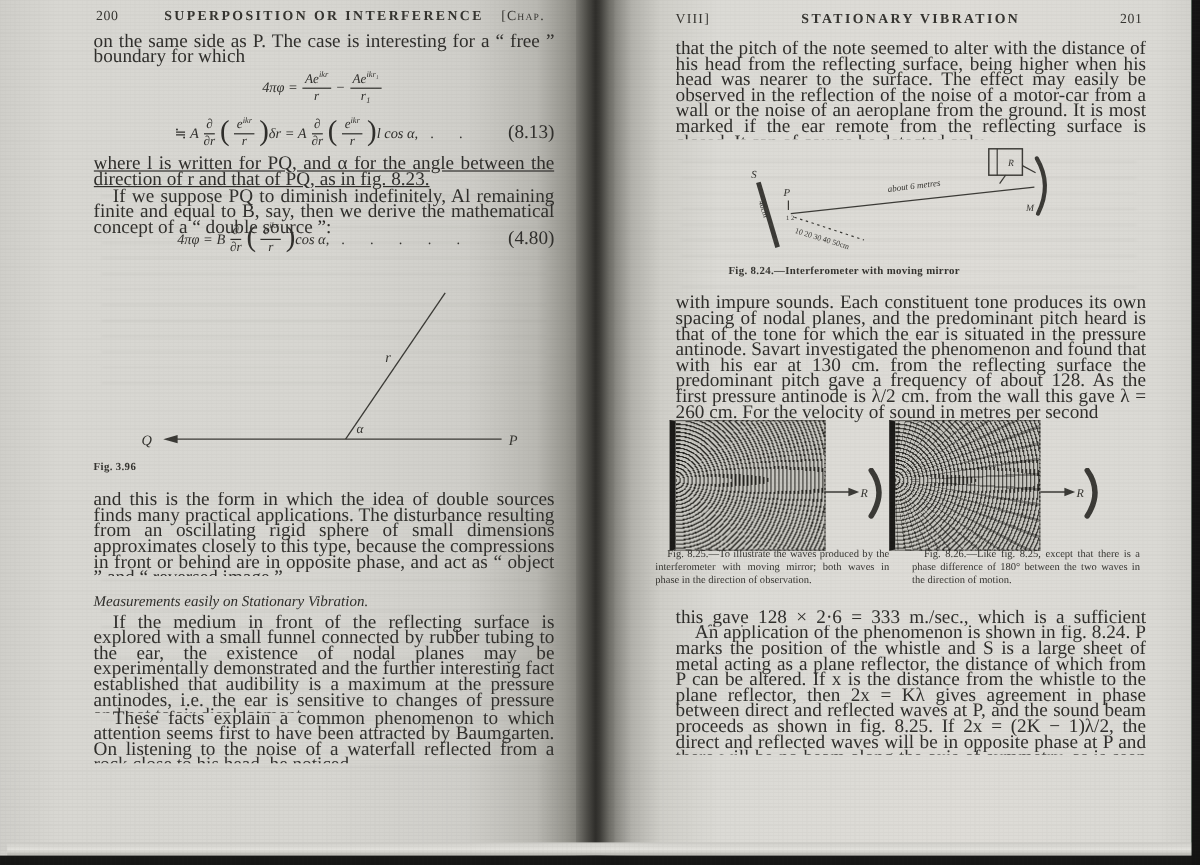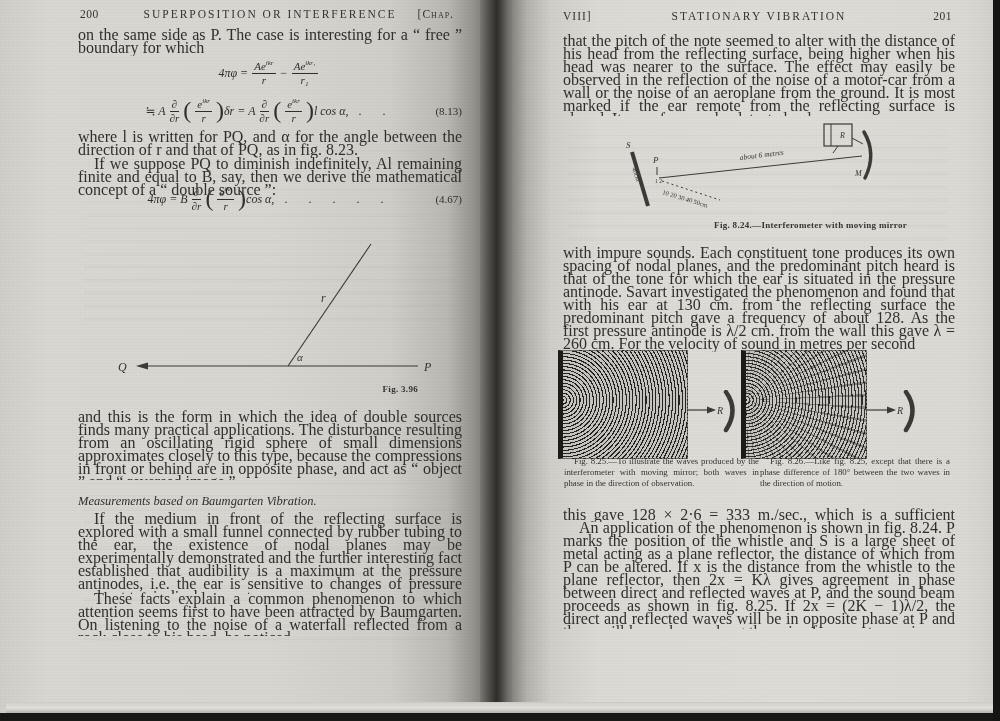--- a/index.html
+++ b/index.html
@@ -19,39 +19,39 @@
   .grain{position:absolute;inset:0;pointer-events:none;opacity:.05;
     background:repeating-linear-gradient(0deg,rgba(90,90,85,.6) 0 1px,transparent 1px 3px),
                repeating-linear-gradient(90deg,rgba(120,120,114,.4) 0 1px,transparent 1px 4px);}
   .showthrough{position:absolute;pointer-events:none;opacity:.08;filter:blur(1px);
     background:repeating-linear-gradient(0deg,#8d8c86 0 1.5px,transparent 1.5px 13px);}
 
   .content{position:absolute;inset:0;}
   .hdr{position:absolute;font-size:11.5px;letter-spacing:.5px;color:#34332f;}
   .hdr .pageno{position:absolute;left:2px;top:0;}
   .hdr .pageno-r{position:absolute;right:3px;top:0;}
-  .hdr .runtitle{position:absolute;left:0;right:0;text-align:center;letter-spacing:2px;}
+  .hdr .runtitle{position:absolute;left:0;right:0;text-align:center;letter-spacing:2px;font-weight:bold;}
   .hdr .chap{position:absolute;right:8px;top:0;font-variant:small-caps;letter-spacing:1px;}
   .hdr .chap-l{position:absolute;left:0;top:0;letter-spacing:1px;}
 
   .para{position:absolute;font-size:16px;line-height:13px;text-align:justify;overflow:hidden;}
   .indent{text-indent:16px;}
   .sechead{position:absolute;font-style:italic;font-size:12.5px;}
 
   .eqrow{position:absolute;display:flex;align-items:center;justify-content:center;
          font-style:italic;font-size:12px;left:0;right:0;}
   .frac{display:inline-flex;flex-direction:column;align-items:center;font-style:italic;
         font-size:11px;line-height:1.12;margin:0 4px;}
   .frac .num{border-bottom:1px solid #2f2e2b;padding:0 2px;white-space:nowrap;}
   .frac sup{font-size:7px;vertical-align:super;line-height:0;}
   .bigparen{font-size:24px;font-weight:300;font-style:normal;line-height:0;transform:translateY(-1px);}
   .dots{font-style:normal;letter-spacing:9px;margin-left:10px;}
-  .eqnum{position:absolute;right:0;top:50%;transform:translateY(-50%);font-style:normal;font-size:11px;}
-
-  .figcaption{position:absolute;font-size:9px;font-weight:600;letter-spacing:.3px;color:#34332f;text-align:right;}
+  .eqnum{position:absolute;right:0;top:50%;transform:translateY(-50%);font-style:normal;font-size:16px;}
+
+  .figcaption{position:absolute;font-size:9px;font-weight:600;letter-spacing:.3px;color:#34332f;text-align:left;}
   .photocap{position:absolute;font-size:8.8px;line-height:10.8px;text-align:justify;text-indent:10px;color:#34332f;overflow:hidden;}
 
   .wavephoto{position:absolute;border:1px solid rgba(45,44,40,.55);border-left:5px solid #1b1a18;
     background:repeating-radial-gradient(circle at 0% 46%, #24231f 0px, #24231f 1.1px, #c6c5bf 1.1px, #c6c5bf 3.3px);}
   .spokes{position:absolute;inset:0;opacity:.45;
     background:repeating-conic-gradient(from 255deg at 0% 46%, rgba(25,24,22,.8) 0deg 1.2deg, rgba(214,213,207,.15) 1.2deg 6deg);}
 
   svg text{font-family:"Liberation Serif","DejaVu Serif",serif;fill:#34332f;}
   svg .it{font-style:italic;}
   svg line,svg path,svg rect{stroke:#3a3935;fill:none;}
@@ -106,55 +106,55 @@
         <span class="frac">
           <span class="num"><span>e</span><sup>ikr</sup></span>
           <span class="den">r</span>
         </span>
         <span class="bigparen">)</span>
         <span>l cos α,</span>
         <span class="dots">.  .</span>
         <span class="eqnum">(8.13)</span>
       </div>
 
-      <div class="para" style="top:130px;left:0;width:384px;height:28px;">where l is written for PQ, and α for the angle between the direction of r and that of PQ, as in fig. 8.23.</div>
+      <div class="para" style="top:130px;left:0;width:384px;height:28px;text-decoration:underline;">where l is written for PQ, and α for the angle between the direction of r and that of PQ, as in fig. 8.23.</div>
 
       <div class="para indent" style="top:157px;left:0;width:384px;height:42px;">If we suppose PQ to diminish indefinitely, Al remaining finite and equal to B, say, then we derive the mathematical concept of a “ double source ”:</div>
 
       <div class="eqrow" style="top:184px;height:30px;">
         <span>4πφ = B</span>
         <span class="frac">
           <span class="num">∂</span>
           <span class="den">∂r</span>
         </span>
         <span class="bigparen">(</span>
         <span class="frac">
           <span class="num"><span>e</span><sup>ikr</sup></span>
           <span class="den">r</span>
         </span>
         <span class="bigparen">)</span>
         <span>cos α,</span>
         <span class="dots">.  .  .  .  .</span>
-        <span class="eqnum">(4.67)</span>
+        <span class="eqnum">(4.80)</span>
       </div>
 
       <svg style="position:absolute;top:240px;left:0;" width="384" height="140" viewBox="0 0 384 140">
         <line x1="340" y1="126" x2="66" y2="126" stroke-width="1.1"></line>
         <polygon points="58,126 70,122.6 70,129.4" fill="#3a3935" stroke="none"></polygon>
         <line x1="210" y1="126" x2="293" y2="4" stroke-width="1.1"></line>
         <text class="it" x="40" y="131" font-size="12">Q</text>
         <text class="it" x="346" y="131" font-size="12">P</text>
         <text class="it" x="243" y="62" font-size="12">r</text>
         <text class="it" x="219" y="121" font-size="11">α</text>
       </svg>
       <div class="figcaption" style="top:384px;left:0;width:340px;">Fig. 3.96</div>
 
       <div class="para" style="top:410px;left:0;width:384px;height:70px;">and this is the form in which the idea of double sources finds many practical applications.  The disturbance resulting from an oscillating rigid sphere of small dimensions approximates closely to this type, because the compressions in front or behind are in opposite phase, and act as “ object ” and “ reversed image ”.</div>
 
-      <div class="sechead" style="top:494px;left:0;">Measurements based on Baumgarten Vibration.</div>
+      <div class="sechead" style="top:494px;left:0;">Measurements easily on Stationary Vibration.</div>
 
       <div class="para indent" style="top:512px;left:0;width:384px;height:82px;">If the medium in front of the reflecting surface is explored with a small funnel connected by rubber tubing to the ear, the existence of nodal planes may be experimentally demonstrated and the further interesting fact established that audibility is a maximum at the pressure antinodes, i.e. the ear is sensitive to changes of pressure and not to air displacement.</div>
 
       <div class="para indent" style="top:592px;left:0;width:384px;height:44px;">These facts explain a common phenomenon to which attention seems first to have been attracted by Baumgarten.  On listening to the noise of a waterfall reflected from a rock close to his head, he noticed</div>
     </div>
     <div class="showthrough" style="left:84px;top:150px;width:372px;height:170px;"></div>
     <div class="showthrough" style="left:84px;top:480px;width:372px;height:160px;"></div>
   </div>
 
   <div class="spine"></div>
@@ -204,21 +204,21 @@
       <div class="wavephoto" style="left:229px;top:350px;width:120px;height:107px;">
         <div class="spokes"></div>
       </div>
       <svg style="position:absolute;left:354px;top:390px;" width="52" height="44" viewBox="0 0 52 44">
         <line x1="1" y1="20" x2="24" y2="20" stroke-width="1.2"></line>
         <polygon points="30,20 21,16.4 21,23.6" fill="#3a3935" stroke="none"></polygon>
         <text class="it" x="31" y="24" font-size="10">R</text>
         <path d="M40,2 q13,18 0,38" stroke-width="4.5" stroke-linecap="round"></path>
       </svg>
 
-      <div class="photocap" style="top:456px;left:52px;width:195px;height:48px;">Fig. 8.25.—To illustrate the waves produced by the interferometer with moving mirror; both waves in phase in the direction of observation.</div>
+      <div class="photocap" style="top:456px;left:34px;width:195px;height:48px;">Fig. 8.25.—To illustrate the waves produced by the interferometer with moving mirror; both waves in phase in the direction of observation.</div>
       <div class="photocap" style="top:456px;left:248px;width:190px;height:48px;">Fig. 8.26.—Like fig. 8.25, except that there is a phase difference of 180° between the two waves in the direction of motion.</div>
 
       <div class="para" style="top:508px;left:51px;width:392px;height:14px;">this gave 128 × 2·6 = 333 m./sec., which is a sufficient verification.</div>
       <div class="para indent" style="top:521px;left:51px;width:392px;height:108px;">An application of the phenomenon is shown in fig. 8.24.  P marks the position of the whistle and S is a large sheet of metal acting as a plane reflector, the distance of which from P can be altered.  If x is the distance from the whistle to the plane reflector, then 2x = Kλ gives agreement in phase between direct and reflected waves at P, and the sound beam proceeds as shown in fig. 8.25.  If 2x = (2K − 1)λ/2, the direct and reflected waves will be in opposite phase at P and there will be no beam along the axis of symmetry, as is seen in fig. 8.26.</div>
     </div>
     <div class="showthrough" style="left:55px;top:130px;width:380px;height:110px;"></div>
   </div>
 
   <div class="edge-bottom-light"></div>
   <div class="edge-bottom-dark"></div>

